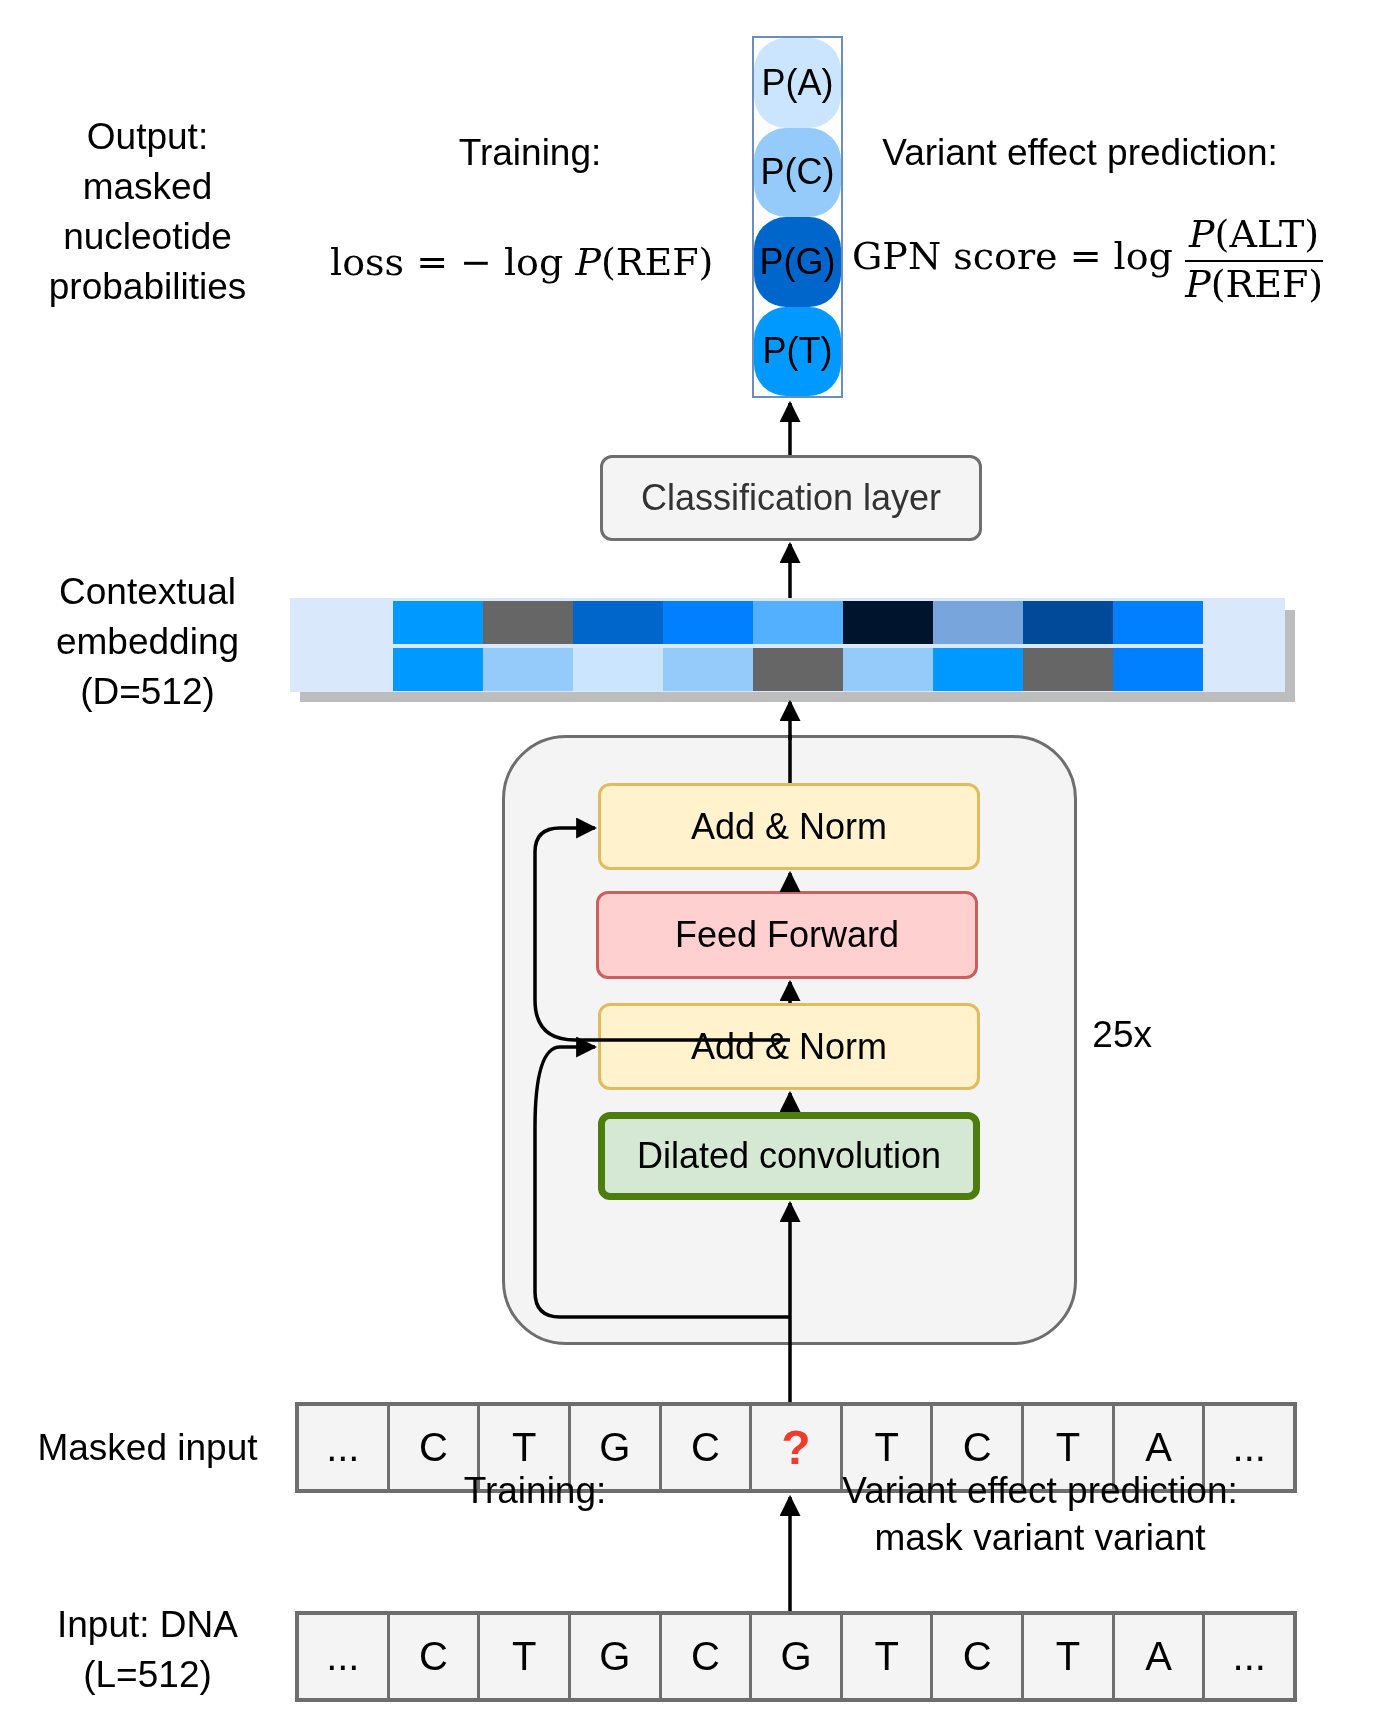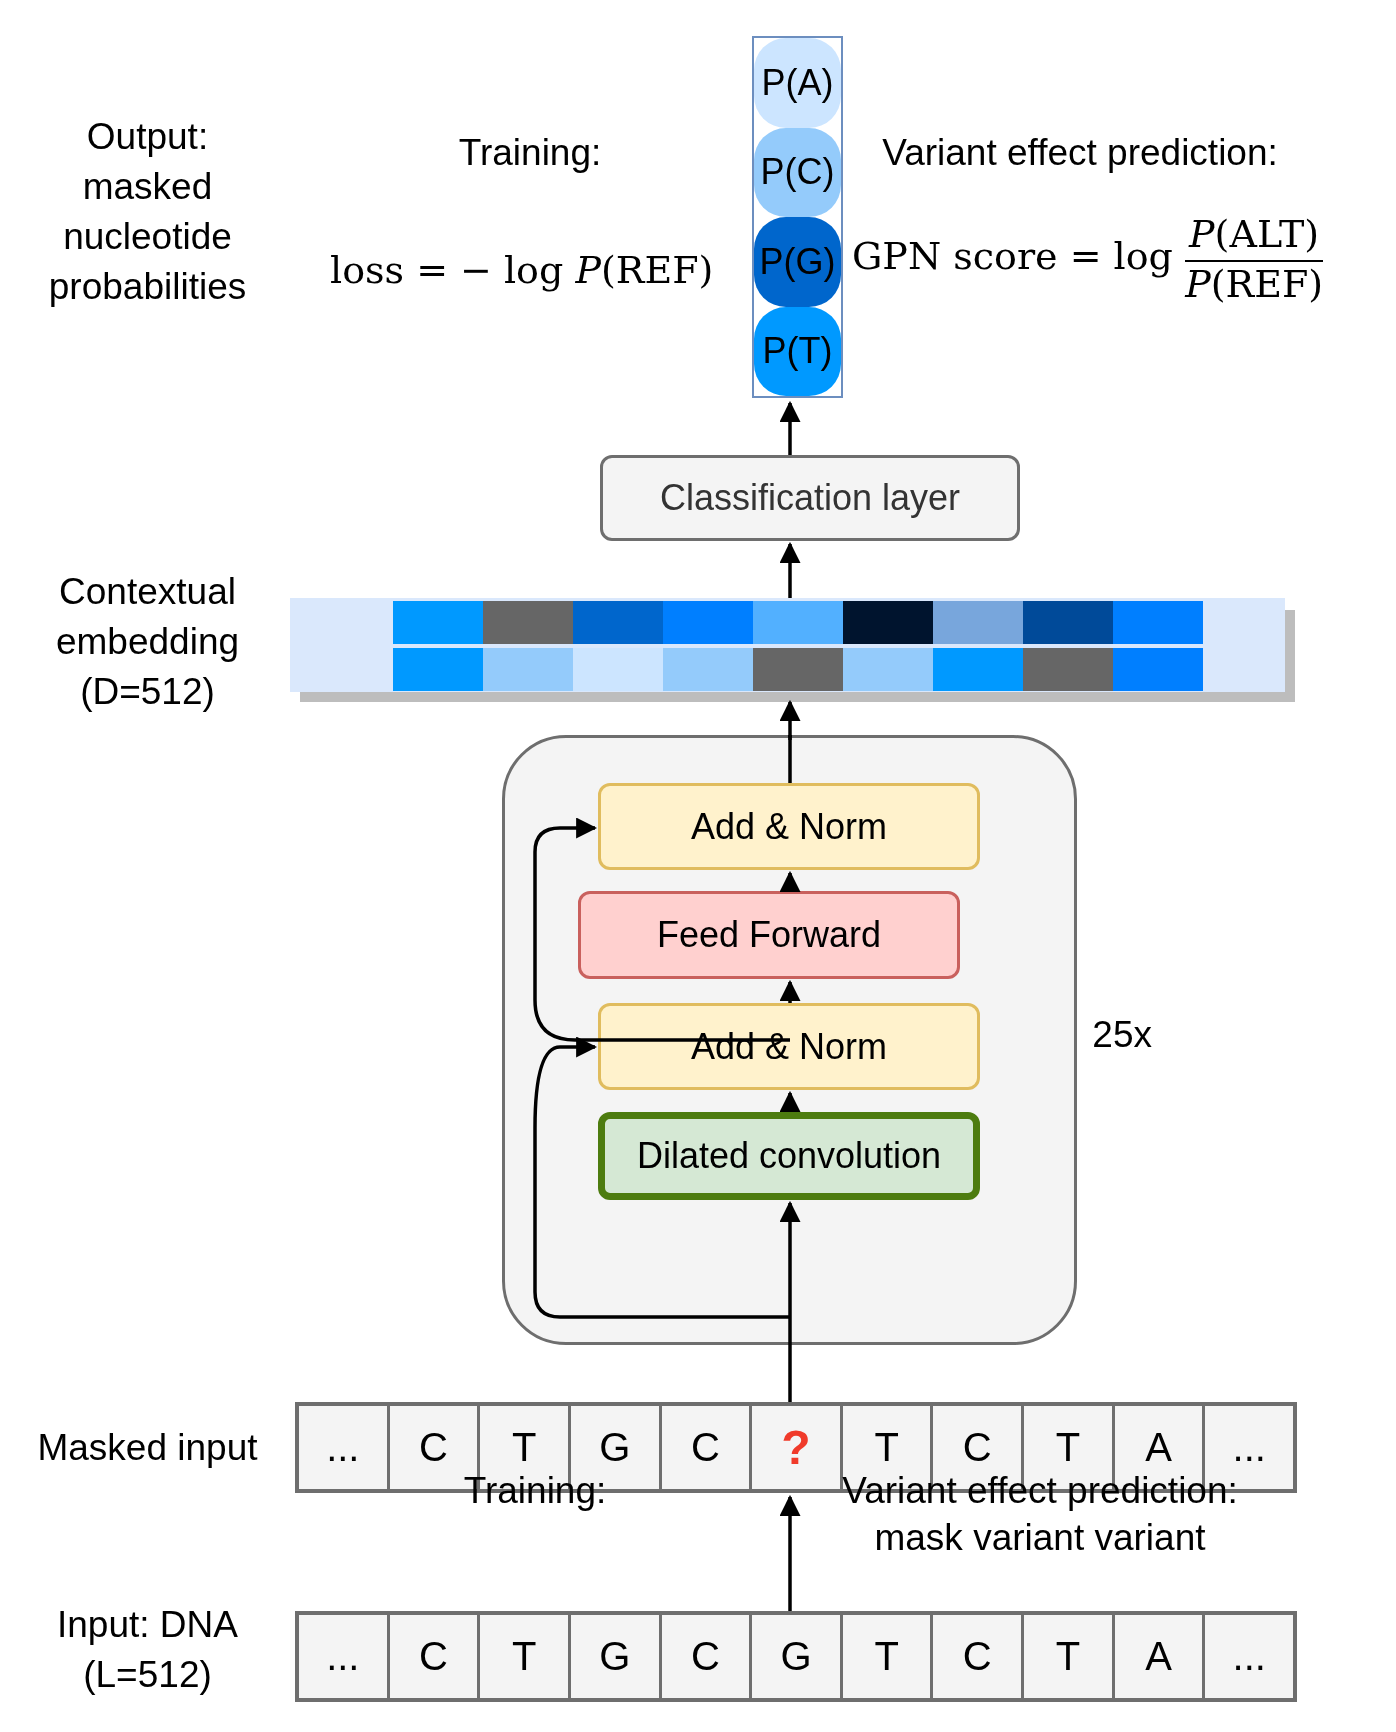--- a/index.html
+++ b/index.html
@@ -29,41 +29,41 @@
 <body>
 
 <div class="label" style="left:10px; top:112px; width:275px;">
   <div>Output:</div>
   <div>masked</div>
   <div>nucleotide</div>
   <div>probabilities</div>
 </div>
 
 <div class="label" style="left:420px; top:128px; width:220px;">Training:</div>
-<div class="math" style="left:330px; top:240px;margin-top:8px;">
+<div class="math" style="left:330px; top:240px;">
   <span>loss</span> = − <span>log</span> <i>P</i><span>(REF)</span>
 </div>
 
 <div id="outcol" class="abs">
     <div class="ocell" style="background: rgb(204, 229, 255);">P(A)</div>
     <div class="ocell" style="background: rgb(148, 203, 251);">P(C)</div>
     <div class="ocell" style="background: rgb(0, 102, 204);">P(G)</div>
     <div class="ocell" style="background: rgb(0, 153, 255);">P(T)</div>
   </div>
 
 <div class="label" style="left:860px; top:128px; width:440px;">Variant effect prediction:</div>
 <div class="math" style="left:852px; top:212px;">
   <span>GPN score</span> = <span>log</span>
   <span class="frac">
     <span class="num"><i>P</i><span>(ALT)</span></span>
     <span class="den"><i>P</i><span>(REF)</span></span>
   </span>
 </div>
 
-<div class="box" style="left:600px; top:455px; width:420px; height:86px; background:#f4f4f4; border:3px solid #6e6e6e; color:#333;">
+<div class="box" style="left:600px; top:455px; width:382px; height:86px; background:#f4f4f4; border:3px solid #6e6e6e; color:#333;">
   <span>Classification layer</span>
 </div>
 
 <div class="label" style="left:10px; top:567px; width:275px;">
   <div>Contextual</div>
   <div>embedding</div>
   <div>(D=512)</div>
 </div>
 
 <div id="emb-shadow" class="abs"></div>
@@ -89,21 +89,21 @@
       <div class="ecell" style="background: rgb(0, 153, 255);"></div>
       <div class="ecell" style="background: rgb(102, 102, 102);"></div>
       <div class="ecell" style="background: rgb(0, 127, 255);"></div>
     </div>
 </div>
 
 <div id="block" class="abs"></div>
 <div class="box" style="left:598px; top:783px; width:382px; height:87px; background:#fff2cc; border:3px solid #e0bc5e;">
   <span>Add &amp; Norm</span>
 </div>
-<div class="box" style="left:578px; top:891px; width:382px; height:88px; background:#ffd0cf; border:3px solid #c9605d;">
+<div class="box" style="left:596px; top:891px; width:382px; height:88px; background:#ffd0cf; border:3px solid #c9605d;">
   <span>Feed Forward</span>
 </div>
 <div class="box" style="left:598px; top:1003px; width:382px; height:87px; background:#fff2cc; border:3px solid #e0bc5e;">
   <span>Add &amp; Norm</span>
 </div>
 <div class="box" style="left:598px; top:1112px; width:382px; height:88px; background:#d5e8d4; border:7px solid #4d7c0f;">
   <span>Dilated convolution</span>
 </div>
 <div class="label" style="left:1082px; top:1010px; width:70px; text-align:right;">25x</div>
 

